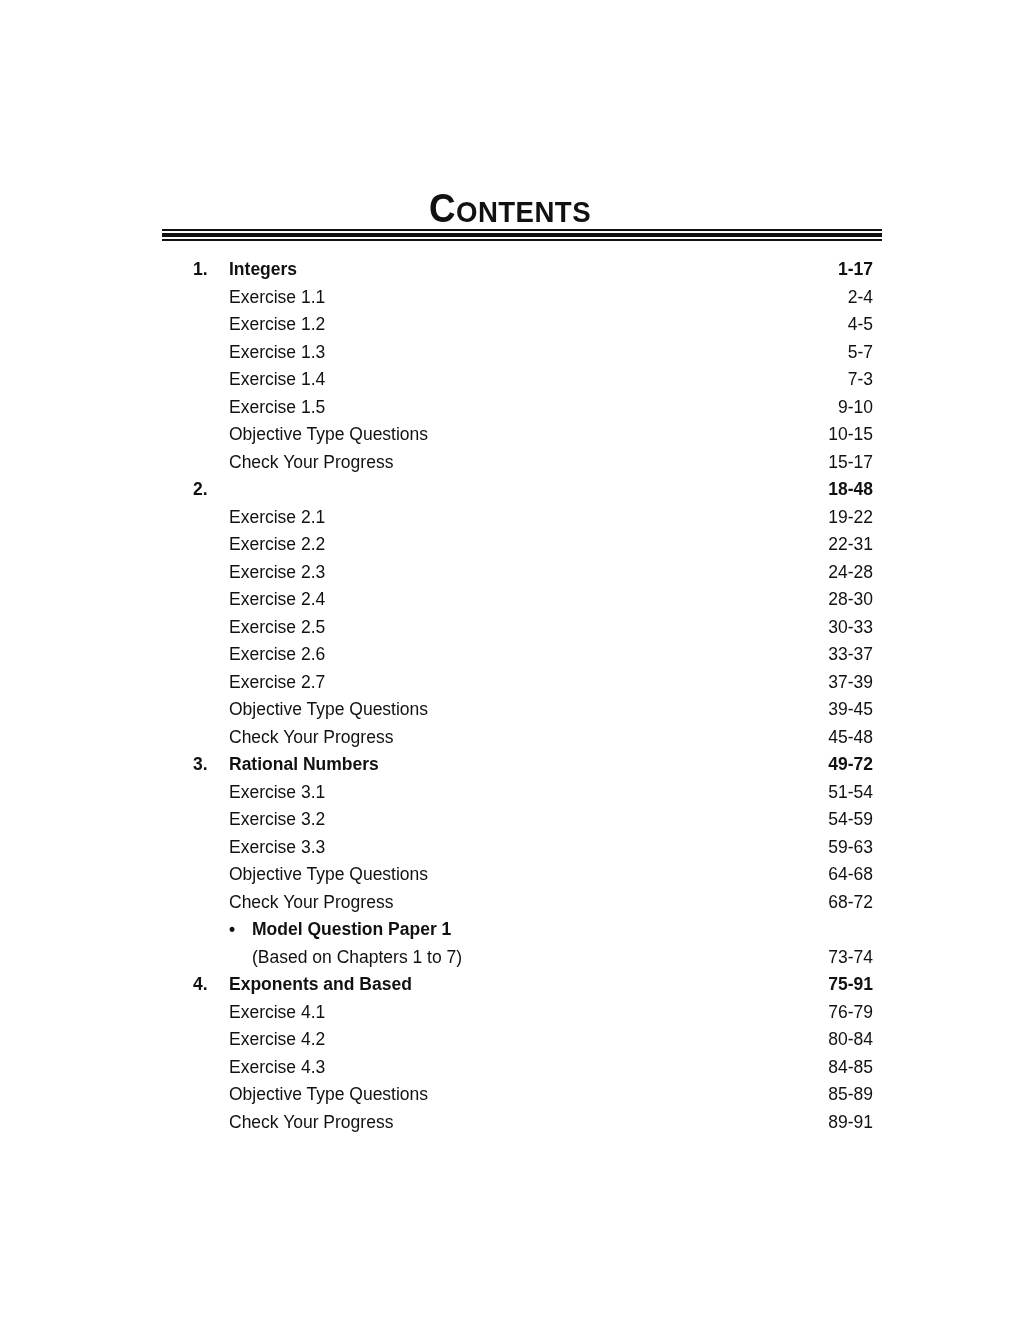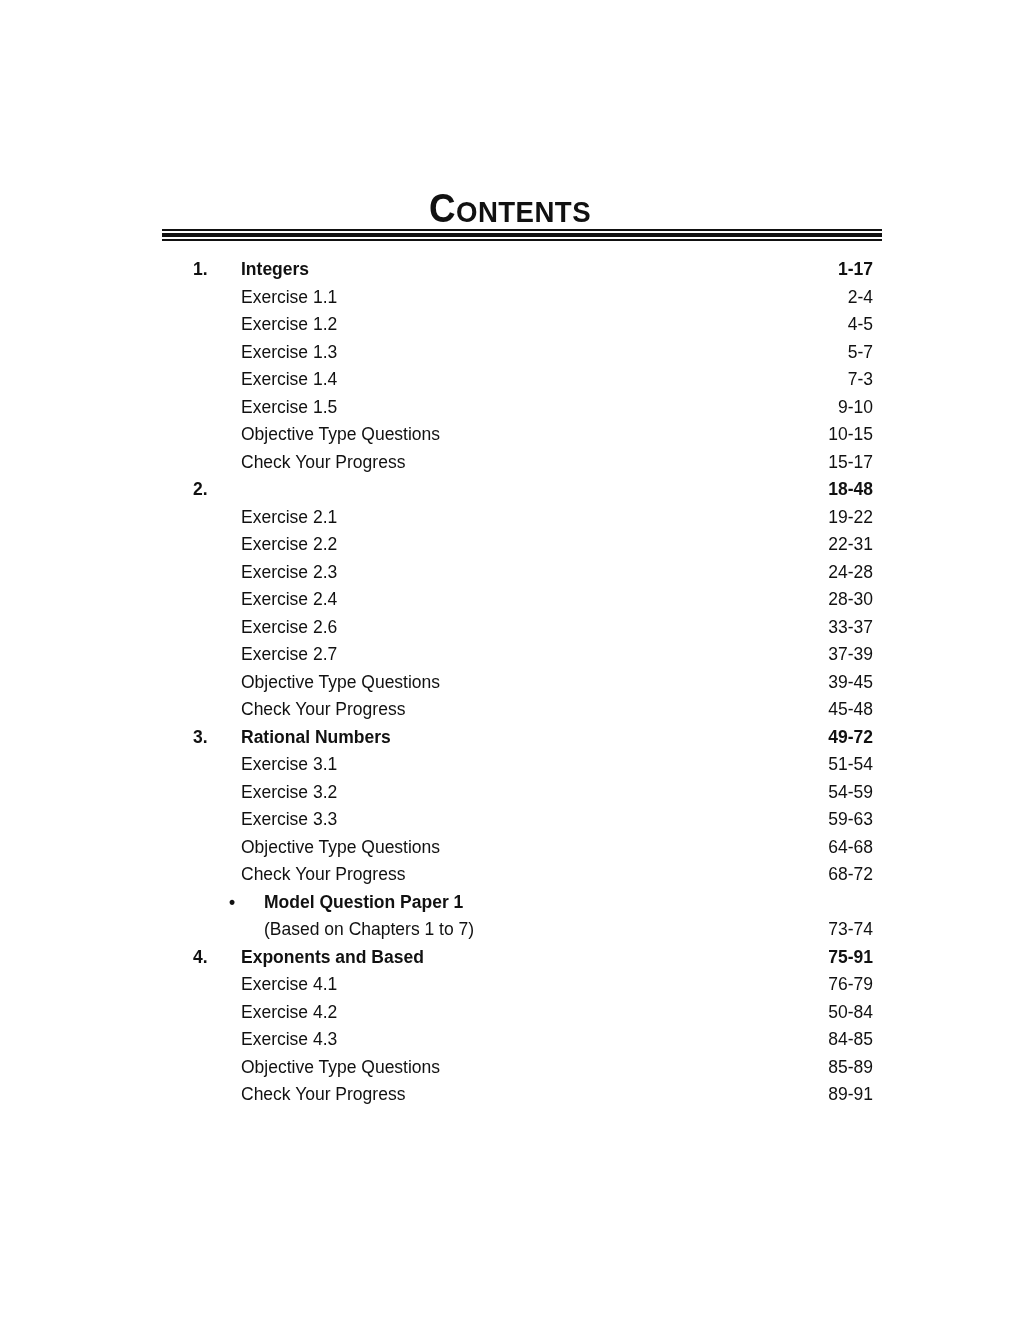--- a/index.html
+++ b/index.html
@@ -10,21 +10,21 @@
              font-size: 30px; letter-spacing: 0.5px; transform: scaleX(0.92); }
     .title .big { font-size: 40px; }
     .rules { position: absolute; left: 162px; width: 720px; top: 229px; }
     .rule { background: #111; width: 100%; }
     .r1 { height: 2px; }
     .r2 { height: 4px; margin-top: 2px; }
     .r3 { height: 2px; margin-top: 2px; }
     .toc { position: absolute; left: 0; top: 256px; width: 1020px; }
     .row { position: relative; height: 27.5px; font-size: 17.5px; line-height: 27.5px; }
     .row .num { position: absolute; left: 193px; }
-    .row .label { position: absolute; left: 229px; margin-left: 12px; }
+    .row .label { position: absolute; left: 229px; }
     .row .pages { position: absolute; right: 147px; text-align: right; }
     .row.chapter { font-weight: 700; }
     .row.bullet .dot { position: absolute; left: 229px; font-weight: 700; }
     .row.bullet .label { left: 252px; font-weight: 700; }
     .row.sub .label { left: 252px; }
   </style>
 </head>
 <body>
 
 <div class="title">
@@ -85,20 +85,24 @@
     </div>
     <div class="row item">
       <span class="label">Exercise 2.3</span>
       <span class="pages">24-28</span>
     </div>
     <div class="row item">
       <span class="label">Exercise 2.4</span>
       <span class="pages">28-30</span>
     </div>
     <div class="row item">
+      <span class="label">Exercise 2.5</span>
+      <span class="pages">30-33</span>
+    </div>
+    <div class="row item">
       <span class="label">Exercise 2.6</span>
       <span class="pages">33-37</span>
     </div>
     <div class="row item">
       <span class="label">Exercise 2.7</span>
       <span class="pages">37-39</span>
     </div>
     <div class="row item">
       <span class="label">Objective Type Questions</span>
       <span class="pages">39-45</span>
@@ -145,21 +149,21 @@
       <span class="num">4.</span>
       <span class="label">Exponents and Based</span>
       <span class="pages">75-91</span>
     </div>
     <div class="row item">
       <span class="label">Exercise 4.1</span>
       <span class="pages">76-79</span>
     </div>
     <div class="row item">
       <span class="label">Exercise 4.2</span>
-      <span class="pages">50-84</span>
+      <span class="pages">80-84</span>
     </div>
     <div class="row item">
       <span class="label">Exercise 4.3</span>
       <span class="pages">84-85</span>
     </div>
     <div class="row item">
       <span class="label">Objective Type Questions</span>
       <span class="pages">85-89</span>
     </div>
     <div class="row item">

